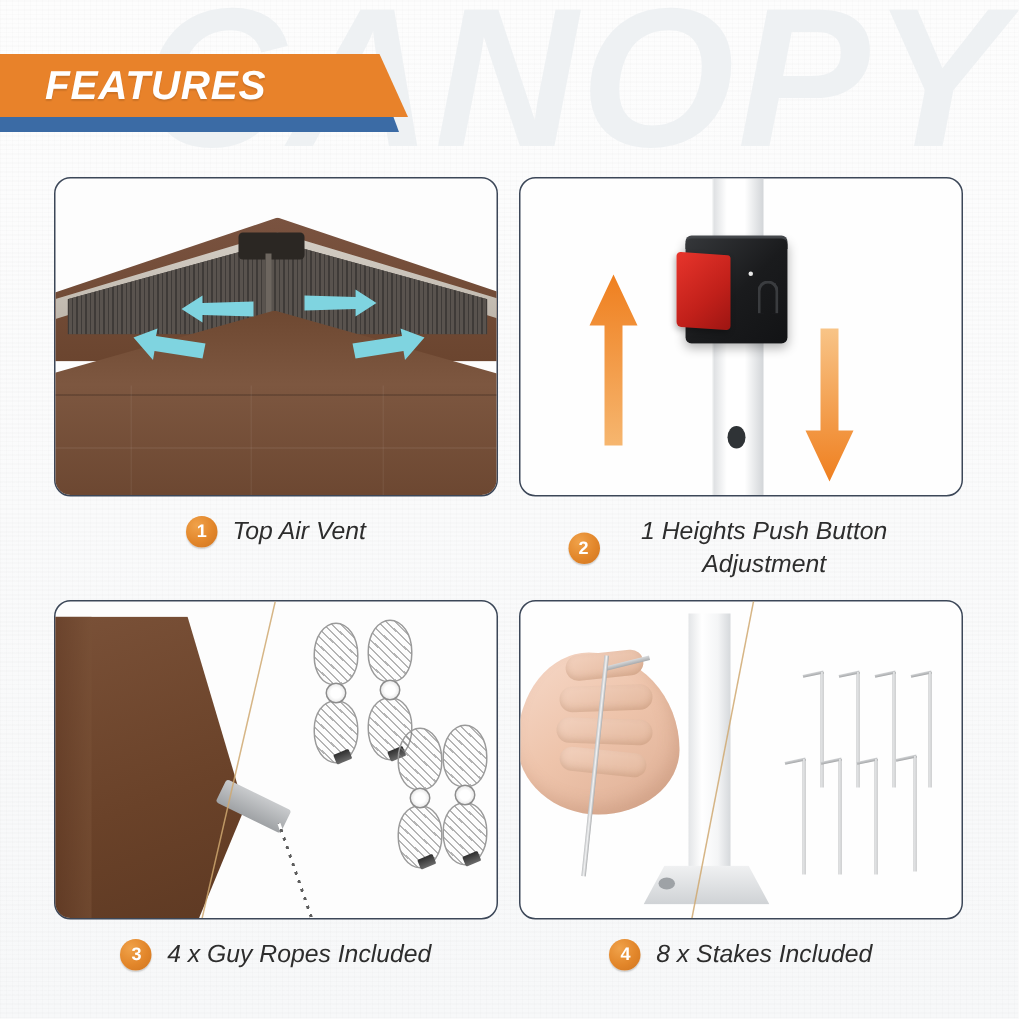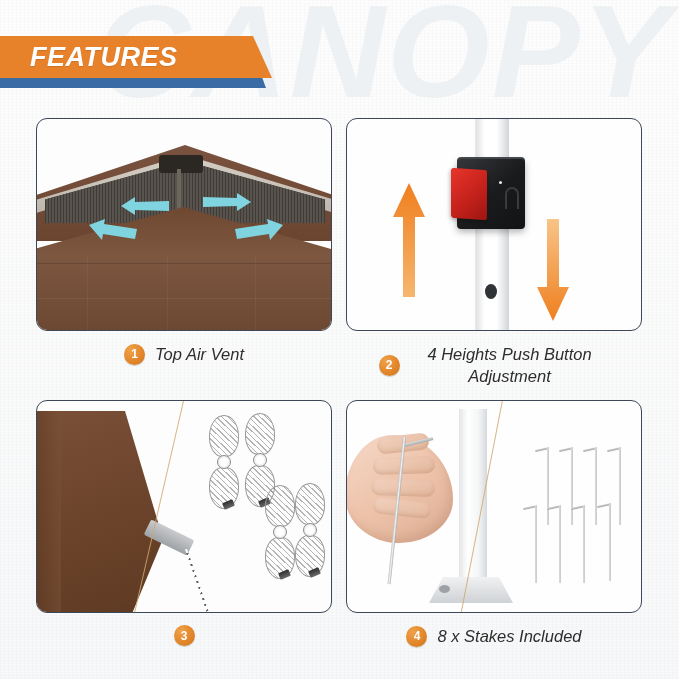--- a/index.html
+++ b/index.html
@@ -376,21 +376,21 @@
             <stop offset="0%" stop-color="#f8c487"></stop>
                 <stop offset="100%" stop-color="#ef7f1f"></stop>
           </linearGradient>
             </defs>
           <path d="M18 104 L34 70 L24 70 L24 2 L12 2 L12 70 L2 70 Z" fill="url(#gDn)"></path>
         </svg>
       </div>
     </div>
     <div class="caption">
       <div class="badge">2</div>
-      <div class="cap-text narrow">4 Heights Push Button Adjustment</div>
+      <div class="cap-text narrow">1 Heights Push Button Adjustment</div>
     </div>
   </div>
 
   <div class="cell c3">
     <div class="panel p3">
       <div class="fabric"></div>
       <div class="fabric-hem"></div>
       <div class="strap"></div>
       <div class="rope-line"></div>
       <div class="divider"></div>
@@ -415,20 +415,21 @@
       </div>
       <div class="coil" style="left:258px; top:82px;">
         <div class="loop-top"></div>
         <div class="loop-bot"></div>
         <div class="ring"></div>
         <div class="tip"></div>
       </div>
     </div>
     <div class="caption">
       <div class="badge">3</div>
+      <div class="cap-text">4 x Guy Ropes Included</div>
     </div>
   </div>
 
   <div class="cell c4">
     <div class="panel p4">
       <div class="leg"></div>
       <div class="foot"></div>
       <div class="foot-hole"></div>
 
       <div class="hand"></div>

